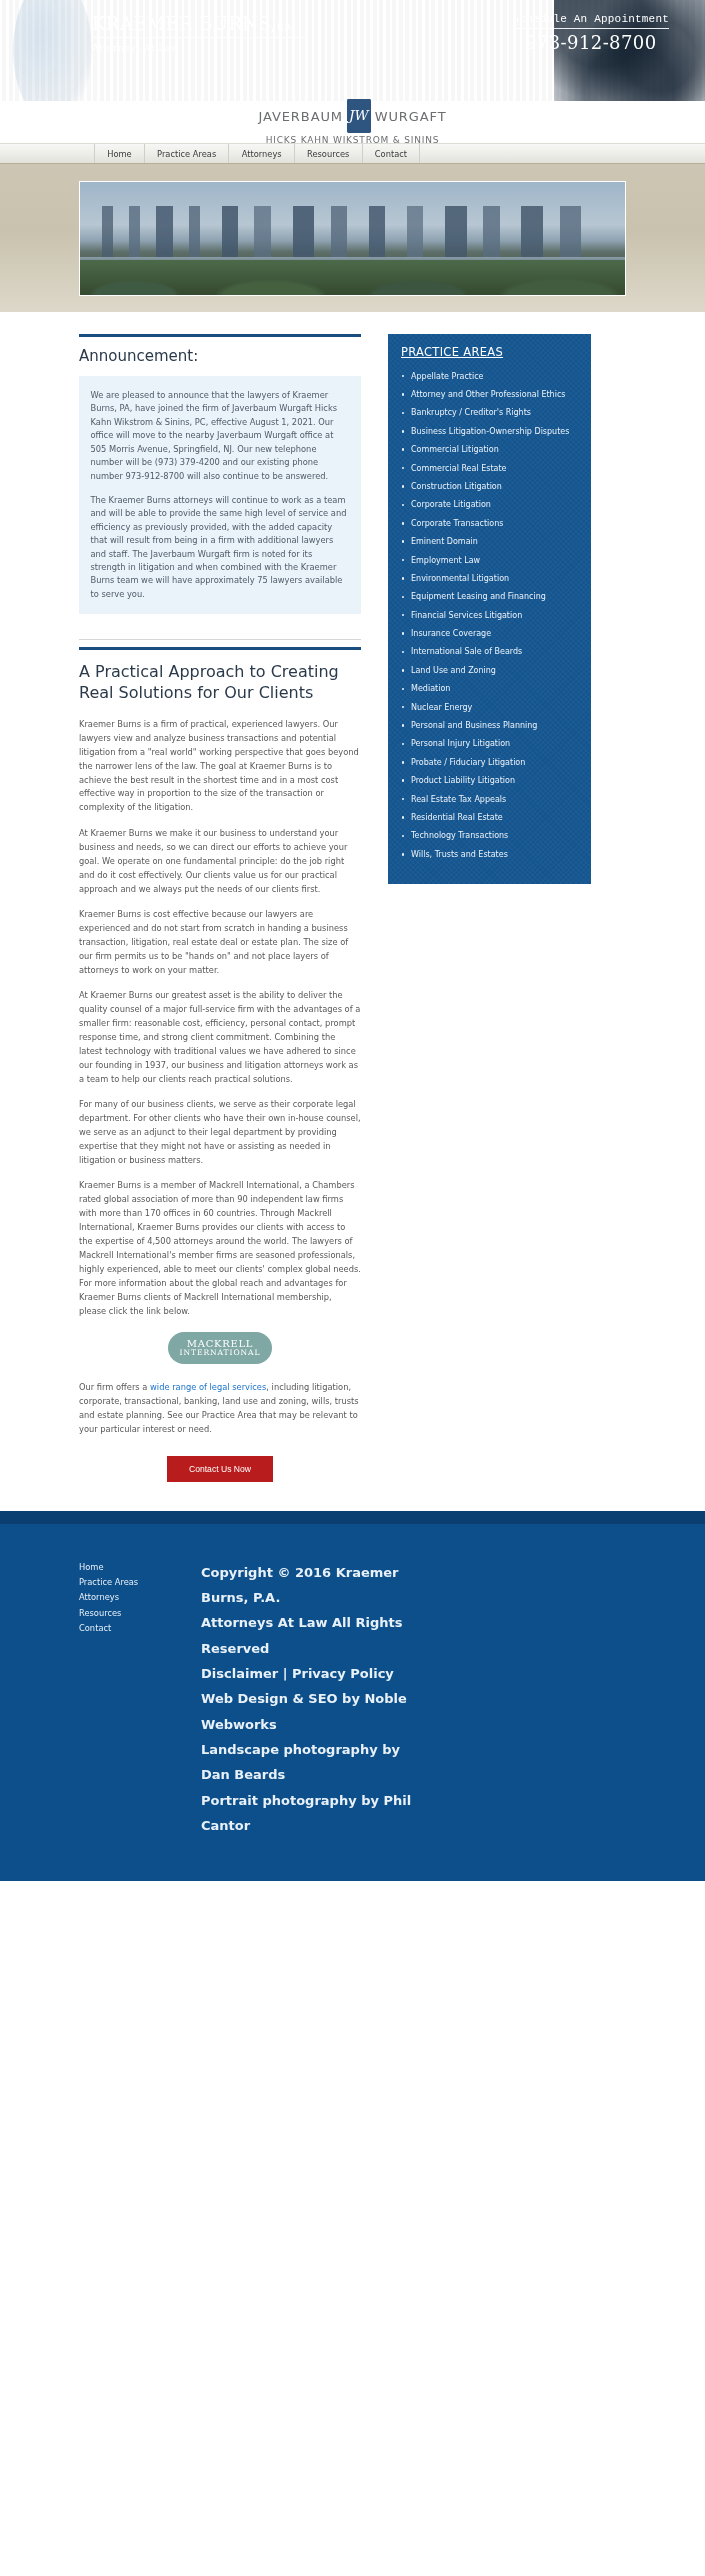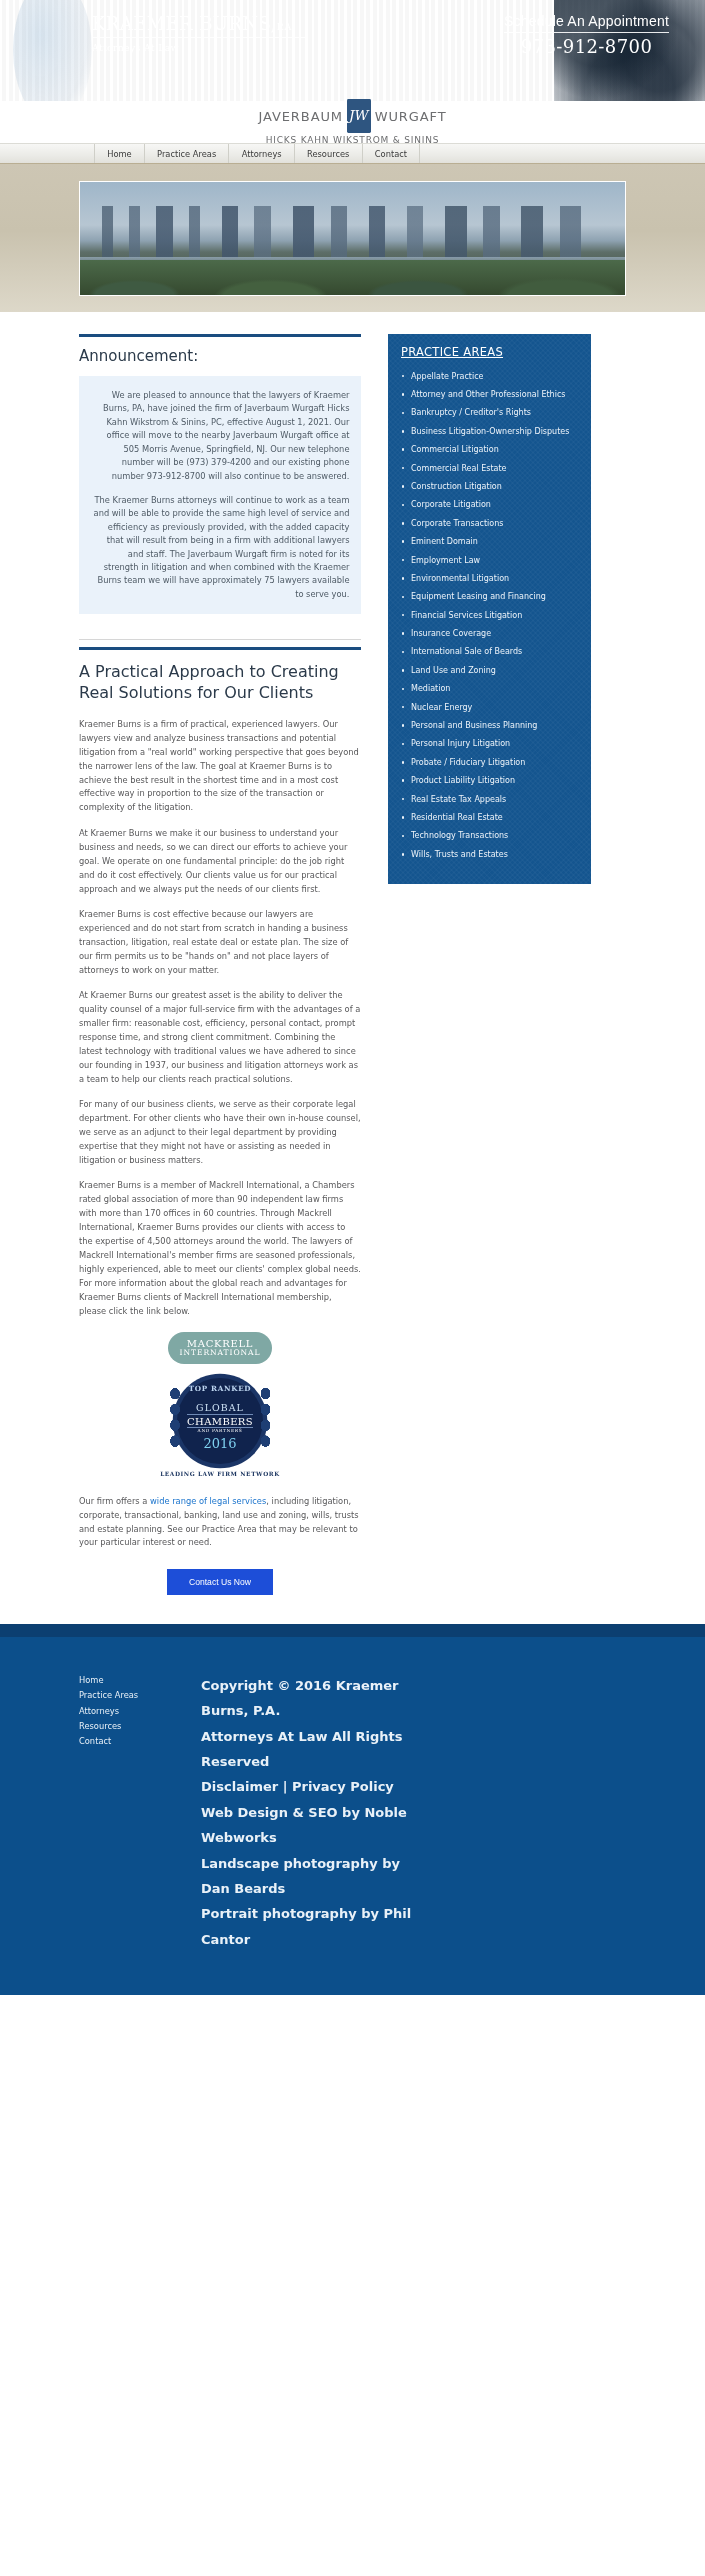--- a/index.html
+++ b/index.html
@@ -64,22 +64,22 @@
   }
   .firm-tagline {
     font-family: "DejaVu Serif", "Liberation Serif", serif;
     font-size: 9.4px; letter-spacing: 0.3px;
   }
 
   .appt-block {
     position: absolute; right: 36px; top: 13px; text-align: center; color: #ffffff;
   }
   .appt-label {
-    font-family: Liberation Sans, sans-serif;
-    font-size: 14px; letter-spacing: 0.2px;
+    font-family: Liberation Mono, monospace;
+    font-size: 11px; letter-spacing: 0.2px;
   }
   .appt-rule {
     border-top: 0.7px solid rgba(255,255,255,0.9);
     margin: 2.9px 0 2.9px 0;
   }
   .appt-phone {
     font-family: "DejaVu Serif", "Liberation Serif", serif;
     font-size: 18px; letter-spacing: 0.4px;
   }
 
@@ -198,21 +198,20 @@
   .section-title {
     font-size: 15px; color: #2b3a4a; font-weight: 400;
     margin: 10px 0 10px 0; line-height: 1.25;
   }
   .announcement-box {
     background: #eaf2fa;
     padding: 13px 11.5px;
     font-size: 8.3px;
     line-height: 1.62;
     color: #4f5b66;
-    text-align: right;
   }
   .announcement-box p + p { margin-top: 10.8px; }
 
   .divider-thin { height: 0.7px; background: #d6d6d6; margin: 24.5px 0 0 0; }
 
   .article-title {
     font-size: 16px; color: #2b3a4a; font-weight: 400;
     line-height: 1.3; margin: 11.5px 0 14.4px 0;
   }
   .article p {
@@ -261,21 +260,21 @@
   }
   .leaf-l { left: -11.5px; }
   .leaf-r { right: -11.5px; }
   .chambers-caption {
     margin-top: 7.2px; font-family: "DejaVu Serif", "Liberation Serif", serif;
     font-size: 5.8px; letter-spacing: 0.6px; color: #19335e; font-weight: bold;
   }
 
   .cta-wrap { text-align: center; margin: 18.7px 0 29px 0; }
   .cta-button {
-    display: inline-block; background: #1d4ed8; color: #ffffff;
+    display: inline-block; background: #b91c1c; color: #ffffff;
     padding: 8px 21.6px; font-size: 8.6px; border: none; cursor: pointer;
   }
 
   
   .practice-panel {
     background: #14558f;
     background-image:
       repeating-linear-gradient(45deg, rgba(255,255,255,0.022) 0 1.4px, rgba(0,0,0,0) 1.4px 3.6px),
       repeating-linear-gradient(-45deg, rgba(255,255,255,0.022) 0 1.4px, rgba(0,0,0,0) 1.4px 3.6px);
     padding: 11.5px 13px 17.3px 13px;
@@ -391,32 +390,20 @@
         <p>For many of our business clients, we serve as their corporate legal department. For other clients who have their own in-house counsel, we serve as an adjunct to their legal department by providing expertise that they might not have or assisting as needed in litigation or business matters.</p>
         <p>Kraemer Burns is a member of Mackrell International, a Chambers rated global association of more than 90 independent law firms with more than 170 offices in 60 countries.   Through Mackrell International, Kraemer Burns provides our clients with access to the expertise of 4,500 attorneys around the world.  The lawyers of Mackrell International's member firms are seasoned professionals, highly experienced, able to meet our clients' complex global needs.  For more information about the global reach and advantages for Kraemer Burns clients of Mackrell International membership, please click the link below.</p>
       </div>
 
       <div class="badges">
         <div class="mackrell">
           <span class="m1">MACKRELL</span>
           <span class="m2">INTERNATIONAL</span>
         </div>
 
-        <div class="chambers-wrap">
-          <div class="chambers-seal">
-            <div class="leaf-l"></div>
-            <div class="leaf-r"></div>
-            <div class="seal-top">TOP RANKED</div>
-            <div class="seal-global">GLOBAL</div>
-            <div class="seal-chambers">CHAMBERS</div>
-            <div class="seal-partners">AND PARTNERS</div>
-            <div class="seal-year">2016</div>
-          </div>
-          <div class="chambers-caption">LEADING LAW FIRM NETWORK</div>
-        </div>
       </div>
 
       <div class="article" style="margin-top:17.3px">
         <p><span>Our firm offers a </span><a class="inline-link" href="#">wide range of legal services</a><span>, including litigation, corporate, transactional, banking, land use and zoning, wills, trusts and estate planning.   See our Practice Area that may be relevant to your particular interest or need.</span></p>
       </div>
 
       <div class="cta-wrap">
         <button class="cta-button">Contact Us Now</button>
       </div>
     </div>

